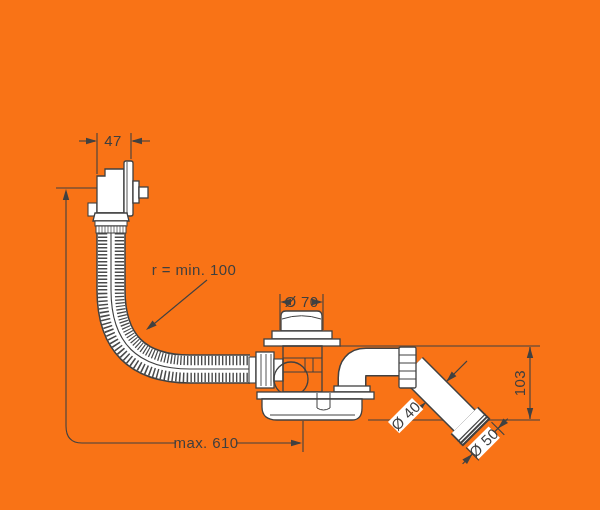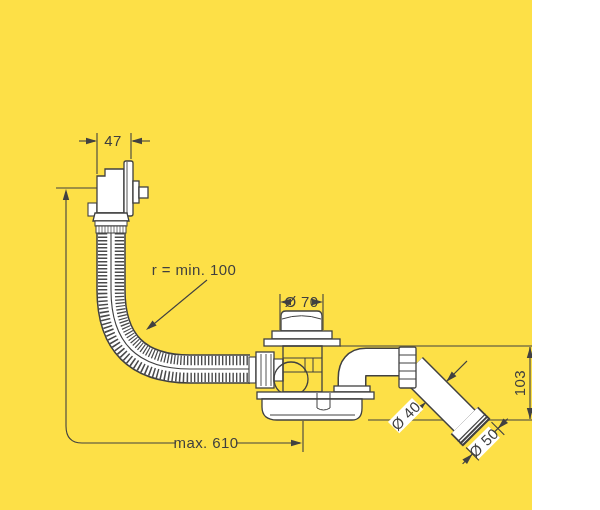--- a/index.html
+++ b/index.html
@@ -1,16 +1,16 @@
 <!DOCTYPE html>
 <html><head>
 <meta charset="utf-8">
 <style>
   html,body{margin:0;padding:0;background:#ffffff;}
-  .canvas{position:relative;width:532px;height:510px;background:#fde047;overflow:hidden;
+  .canvas{position:relative;width:600px;height:510px;background:#f97316;overflow:hidden;
           font-family:"Liberation Sans", sans-serif;text-align:center;}
   svg{position:absolute;left:0;top:0;}
   svg text{fill:#3f3f3f;font-family:"Liberation Sans", sans-serif;font-size:15px;letter-spacing:0.4px;}
 </style>
 </head>
 <body>
 
 <div class="canvas">
 <svg width="600" height="510" viewBox="0 0 600 510">
   <g stroke="#414141" stroke-width="1.3" fill="none">

